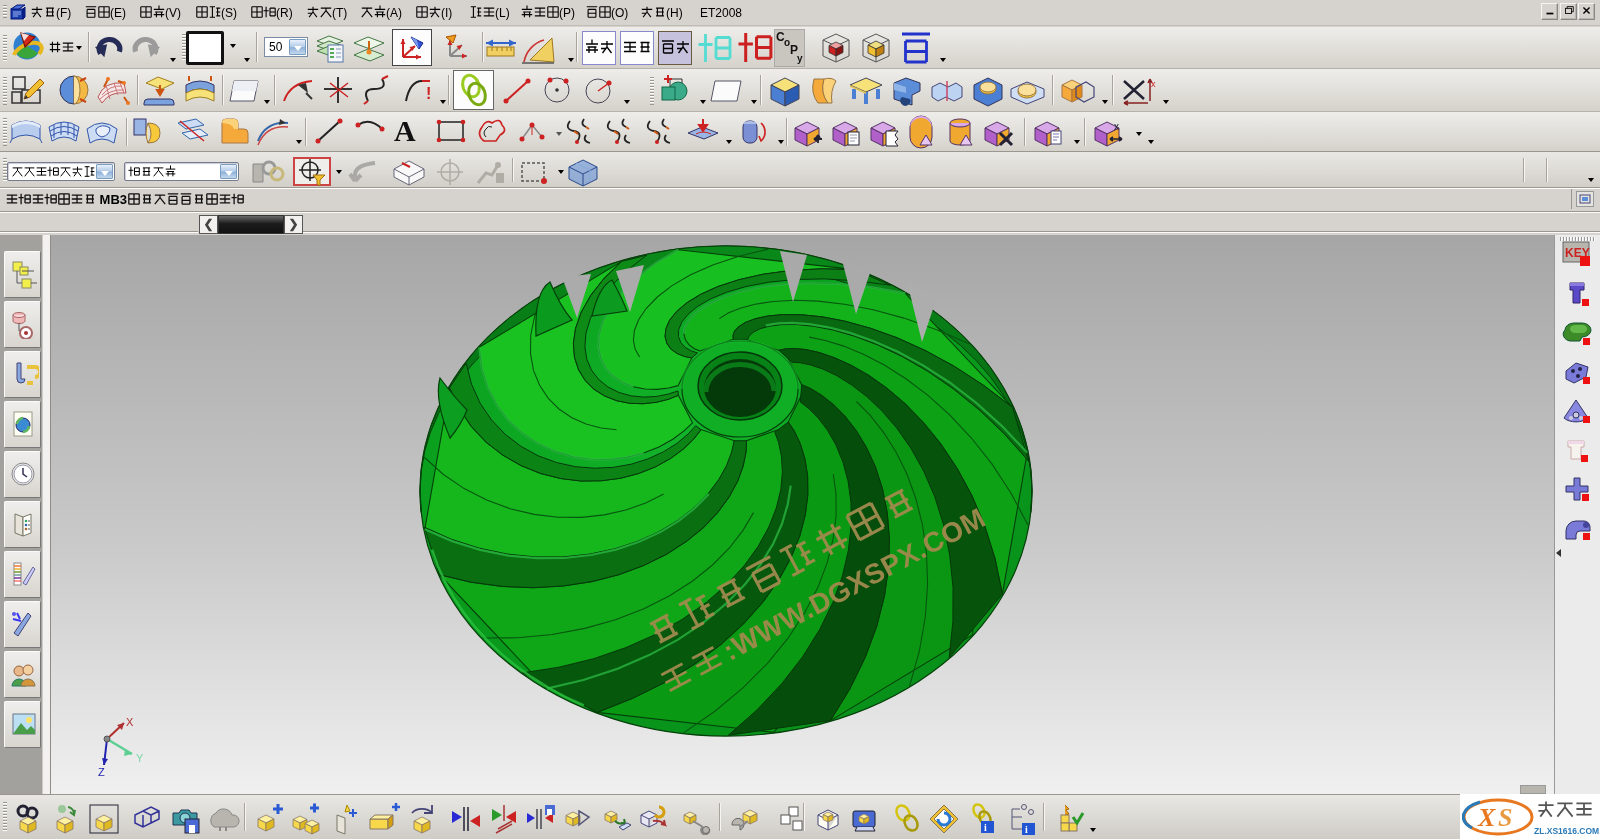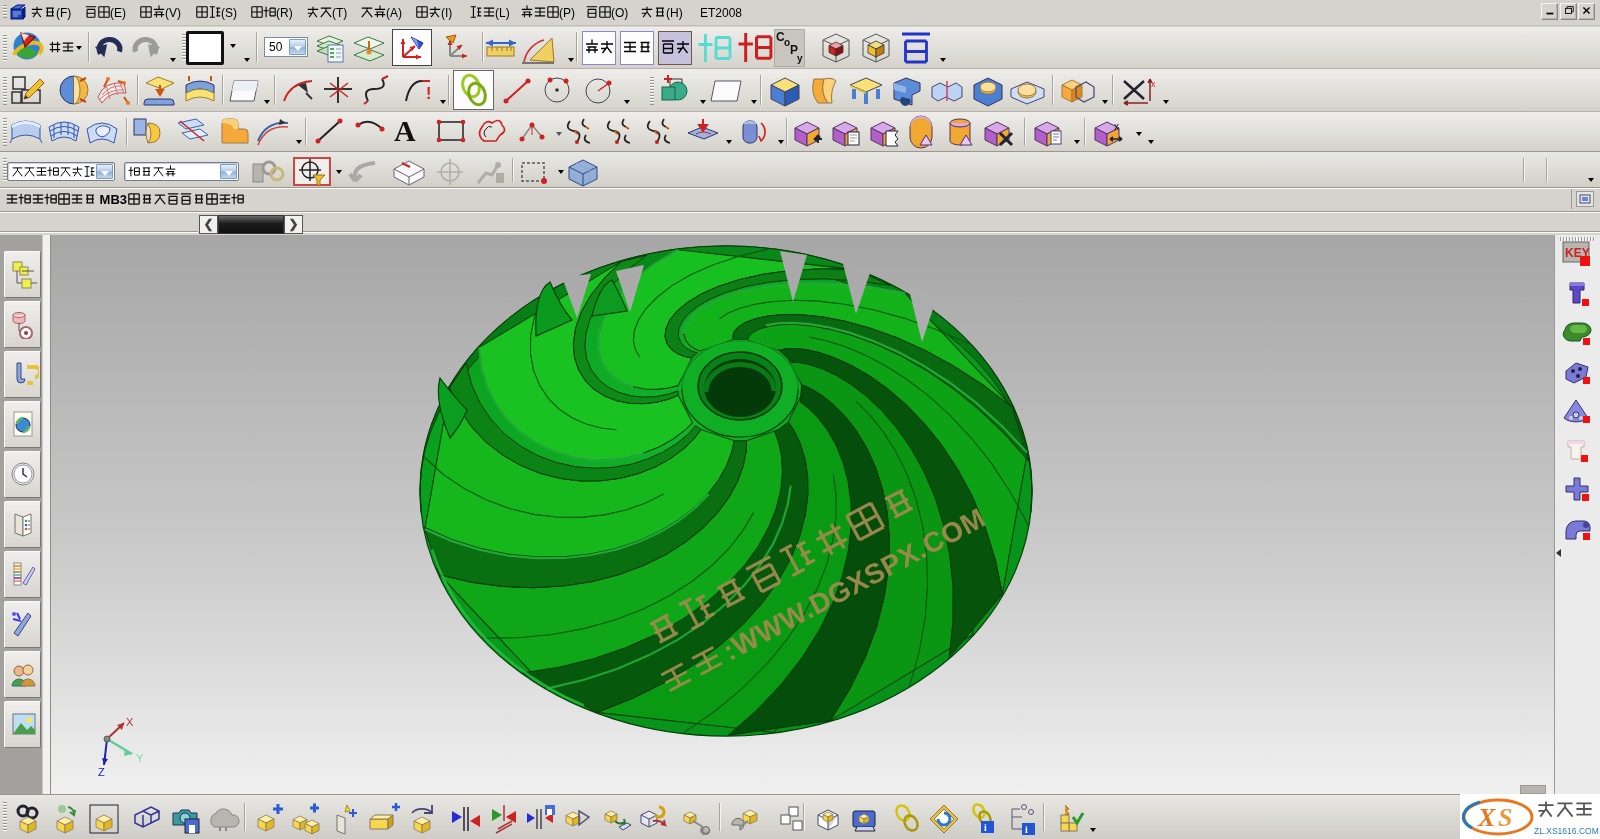--- a/index.html
+++ b/index.html
@@ -1006,12 +1006,12 @@
     <text x="16" y="30" font-size="26" font-style="italic" font-weight="bold" fill="#e87820" style="font-family:Liberation Serif">X</text>
     <text x="36" y="30" font-size="26" font-style="italic" font-weight="bold" fill="#e89a40" style="font-family:Liberation Serif">S</text>
   </svg>
 <span class="abs" style="left:1536px;top:799px"><span style="letter-spacing:1px"><svg style="vertical-align:-2px" width="19" height="19" viewBox="-0.5 -0.5 19 19">
         <path d="M1.9 5.7L17.1 5.7M9.5 1.9L9.5 9.5M9.5 9.5L3.8 17.1M9.5 9.5L15.2 17.1M1.9 11.4L7.6 11.4" stroke="#555" stroke-width="1.8" fill="none"></path>
       </svg><svg style="vertical-align:-2px" width="19" height="19" viewBox="-0.5 -0.5 19 19">
         <path d="M1.9 3.8L17.1 3.8M9.5 3.8L9.5 7.6M9.5 7.6L1.9 17.1M9.5 7.6L17.1 17.1" stroke="#555" stroke-width="1.8" fill="none"></path>
       </svg><svg style="vertical-align:-2px" width="19" height="19" viewBox="-0.5 -0.5 19 19">
         <path d="M1.9 3.8L17.1 3.8M1.9 9.5L17.1 9.5M1.9 15.2L17.1 15.2M9.5 3.8L9.5 15.2" stroke="#555" stroke-width="1.8" fill="none"></path>
       </svg></span></span>
-<span class="abs" style="left:1534px;top:826px;font-size:8.5px;font-weight:normal;color:#2a7ab8;letter-spacing:0px">ZL.XS1616.COM</span>
+<span class="abs" style="left:1534px;top:826px;font-size:8.5px;font-weight:bold;color:#2a7ab8;letter-spacing:0px">ZL.XS1616.COM</span>
 </body></html>

